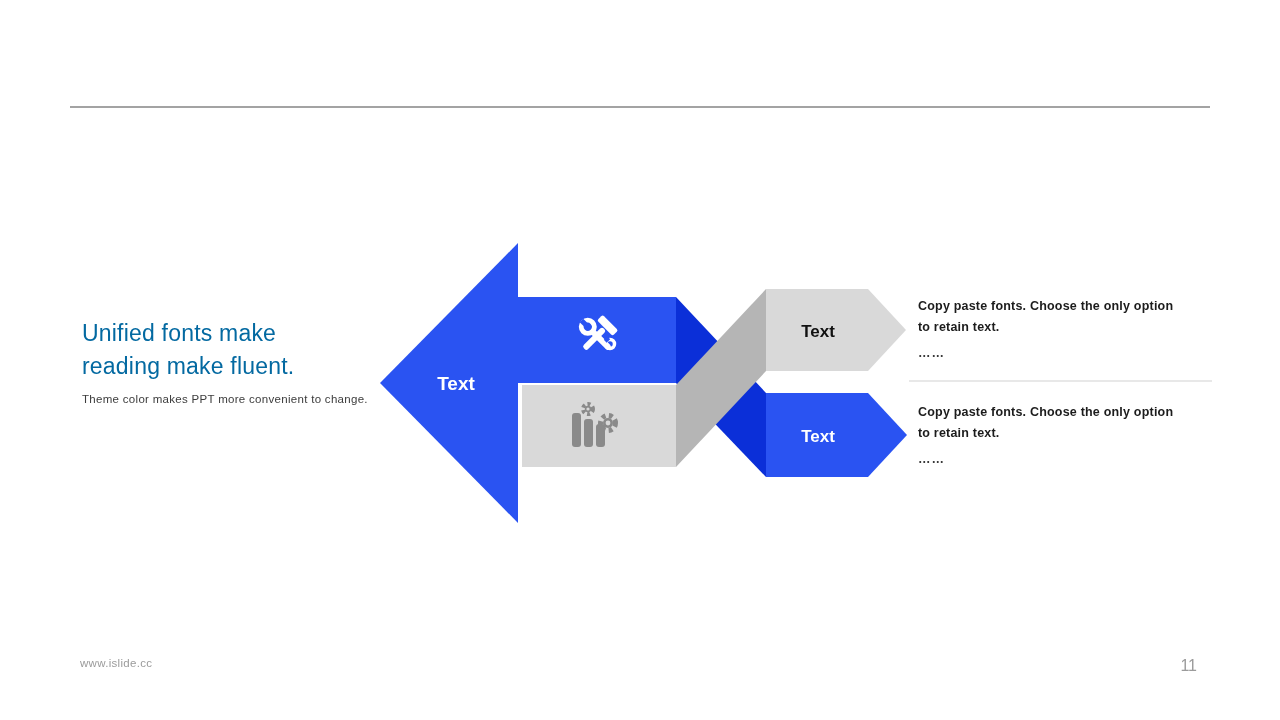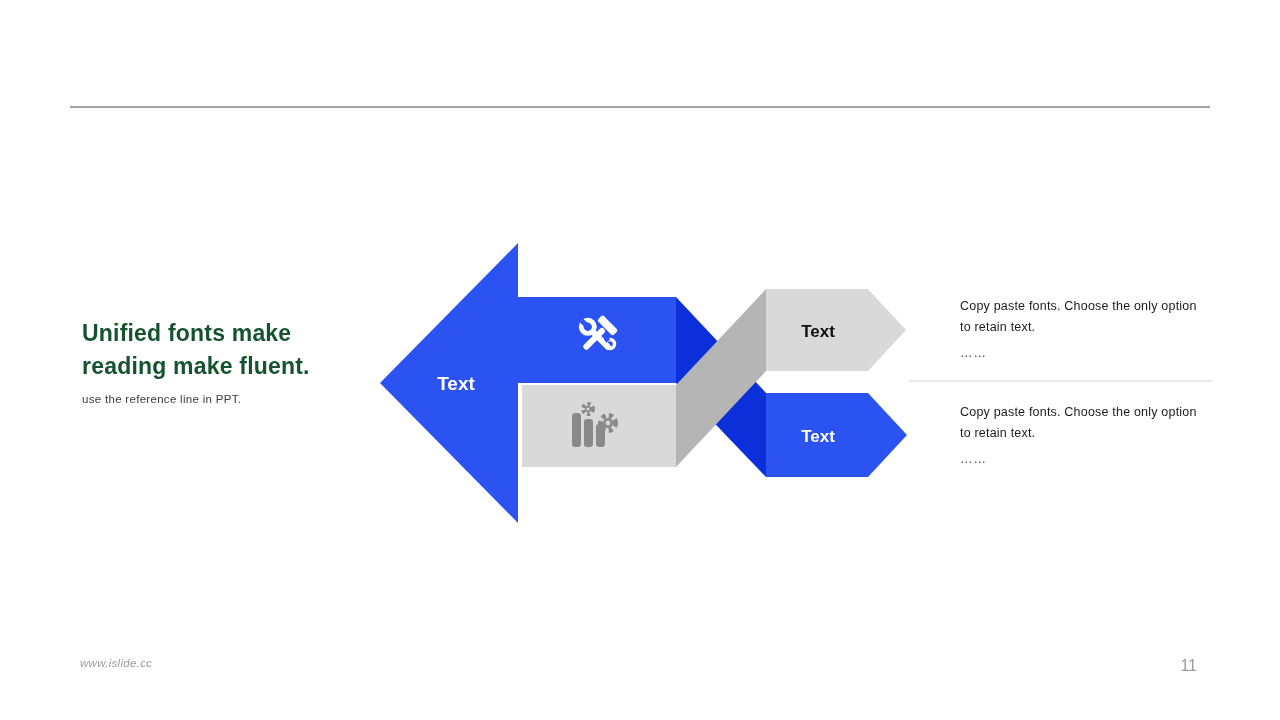--- a/index.html
+++ b/index.html
@@ -1,42 +1,42 @@
 <!DOCTYPE html>
 <html><head>
 <meta charset="utf-8">
 <style>
   html,body{margin:0;padding:0;}
   body{width:1280px;height:720px;background:#ffffff;position:relative;overflow:hidden;
        font-family:"Liberation Sans",sans-serif;}
   .abs{position:absolute;}
   .top-rule{left:70px;top:106px;width:1140px;height:2px;background:#a3a3a3;}
-  .title{left:82px;top:317px;font-size:23px;font-weight:bold;color:#14532d;line-height:33px;letter-spacing:.2px;}
+  .title{left:82px;top:317px;font-size:23px;font-weight:normal;color:#0369a1;line-height:33px;letter-spacing:.2px;}
   .body-text{left:82px;top:387px;font-size:11.5px;color:#3c3c3c;line-height:24.5px;letter-spacing:.3px;}
   .diagram-svg{left:0;top:0;width:1280px;height:720px;}
   .arrow-label{font-family:"Liberation Sans",sans-serif;font-weight:bold;font-size:17px;}
   .arrow-label.big{font-size:19px;}
-  .note{left:960px;width:300px;font-size:12.5px;color:#1c1c1c;line-height:21px;letter-spacing:.2px;}
+  .note{left:918px;width:300px;font-size:12.5px;color:#1c1c1c;line-height:21px;letter-spacing:.2px;font-weight:bold;}
   .note .dots{margin-top:5px;color:#3a3a3a;letter-spacing:1px;}
   .note-divider{left:909px;top:380px;width:303px;height:2px;background:#e8e8e8;}
-  .footer-site{left:80px;top:657px;font-size:11.5px;color:#9b9b9b;letter-spacing:.3px;font-style:italic;}
+  .footer-site{left:80px;top:657px;font-size:11.5px;color:#9b9b9b;letter-spacing:.3px;}
   .footer-page{right:83px;top:657px;font-size:16px;color:#9b9b9b;}
 </style>
 </head>
 <body>
 
 <div class="abs top-rule"></div>
 
 <div class="abs title">
   <div>Unified fonts make</div>
   <div>reading make fluent.</div>
 </div>
 
 <div class="abs body-text">
-  <div>use the reference line in PPT.</div>
+  <div>Theme color makes PPT more convenient to change.</div>
 </div>
 
 <svg class="abs diagram-svg" viewBox="0 0 1280 720">
 
   <polygon points="676,297 766,393 766,477 676,383" fill="#0B2FD8"></polygon>
 
   <polygon points="766,393 868,393 907,435 868,477 766,477" fill="#2A53F2"></polygon>
 
   <polygon points="676,385 766,289 766,371 676,467" fill="#B5B5B5"></polygon>
 

